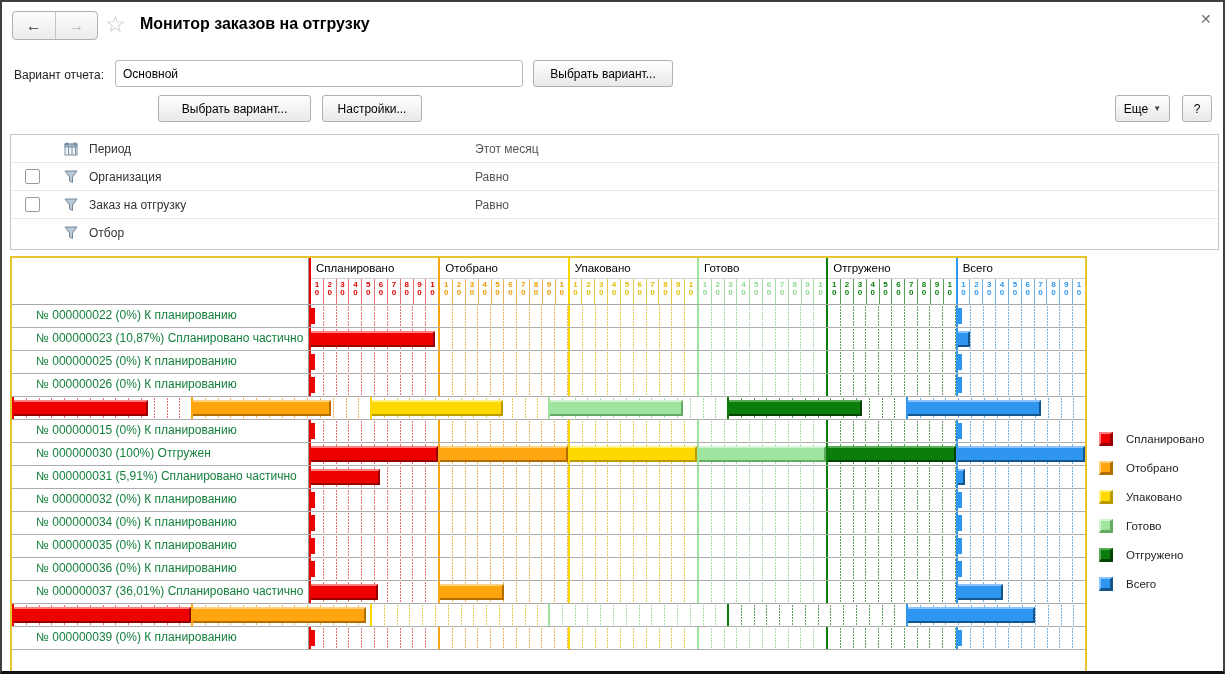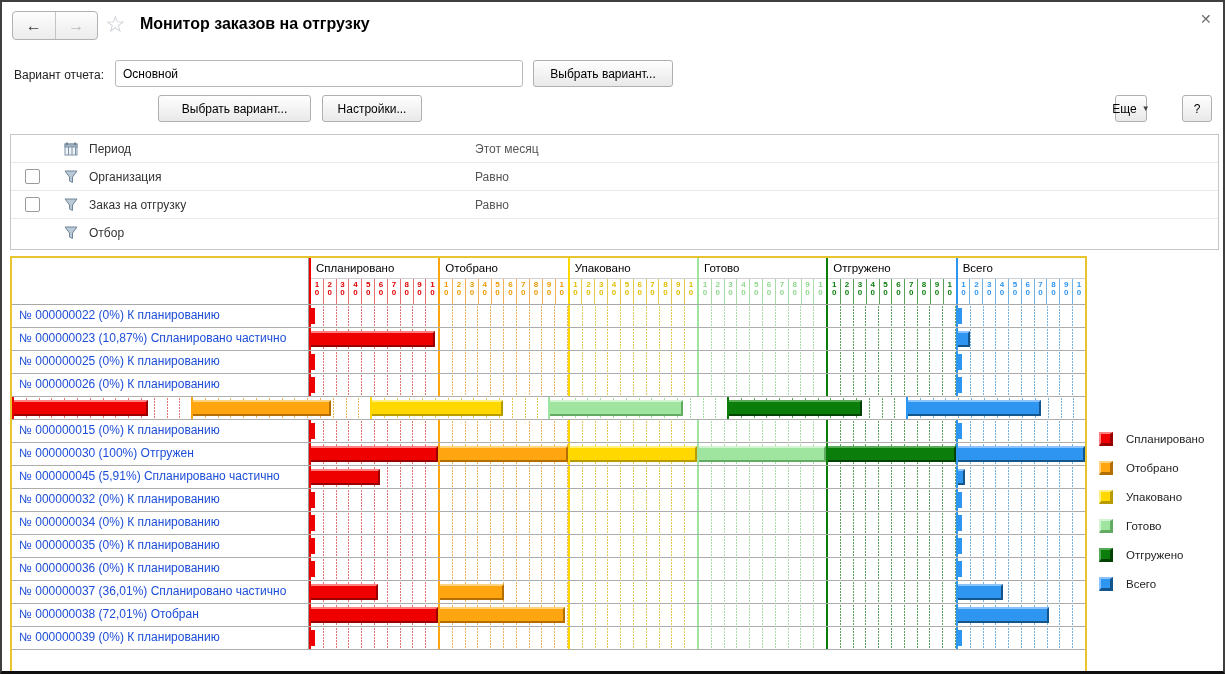--- a/index.html
+++ b/index.html
@@ -25,21 +25,21 @@
     border:1px solid #b9b9b9; border-radius:3px; font-size:12px; padding:0 7px;
     font-family:"Liberation Sans",sans-serif; color:#000; background:#fff; }
   .btn { position:absolute; display:flex; align-items:center; justify-content:center;
     background:linear-gradient(#fefefe,#e9e9e9); border:1px solid #b0b0b0; border-radius:3px;
     font-size:12px; color:#000; height:27px; cursor:default; }
   #btn-choose-variant-top { left:531px; top:58px; width:140px; }
   #btn-generate { left:10px; top:93px; width:131px;
     background:linear-gradient(#ffe14d,#ffd400 45%,#fec800); border:1px solid #cda500; font-weight:bold; }
   #btn-choose-variant { left:156px; top:93px; width:153px; }
   #btn-settings { left:320px; top:93px; width:100px; }
-  #btn-more { left:1113px; top:93px; width:32px; }
+  #btn-more { left:1113px; top:93px; width:55px; }
   #btn-more .arr { font-size:8px; margin-left:5px; color:#444; }
   #btn-help { left:1180px; top:93px; width:30px; }
   
   #filter-panel { position:absolute; left:8px; top:132px; width:1209px; height:116px;
     border:1px solid #c6c6c6; background:#fff; }
   .filter-row { position:relative; height:28px; border-bottom:1px solid #e9e9e9; display:flex; align-items:center; }
   .filter-row:last-child { border-bottom:none; }
   .f-check { position:absolute; left:14px; width:15px; height:15px; border:1px solid #9a9a9a;
     border-radius:2px; background:#fff; }
   .f-icon { position:absolute; left:52px; width:16px; height:16px; }
@@ -53,22 +53,22 @@
   #header-corner { width:297px; border-right:1px solid #9a9a9a; background:#fff; }
   #header-cols { flex:1; display:flex; }
   .col-header { flex:1; display:flex; flex-direction:column; }
   .col-title { height:21px; font-size:11.5px; color:#000; padding:4px 0 0 5px;
     border-bottom:1px solid #d0d0d0; white-space:nowrap; overflow:hidden; }
   .col-scale { flex:1; display:flex; }
   .tickcell { flex:1; font-size:8px; line-height:8px; text-align:center; padding-top:2px;
     font-weight:bold; }
   #chart-rows { flex:1; }
   .crow { display:flex; height:23px; border-bottom:1px solid #adadad; }
-  .crow-label { width:297px; border-right:1px solid #9a9a9a; font-size:12px; color:#1d4ed8;
-    line-height:21px; padding-left:7px; white-space:nowrap; overflow:hidden; background:#fff; }
+  .crow-label { width:297px; border-right:1px solid #9a9a9a; font-size:12px; color:#15803d;
+    line-height:21px; padding-left:24px; white-space:nowrap; overflow:hidden; background:#fff; }
   .crow-plot { flex:1; display:flex; }
   .ccell { flex:1; position:relative; overflow:hidden; }
   .bar { position:absolute; left:0; top:3px; height:16px;
     border-top:2px solid; border-bottom:2px solid; border-right:2px solid; }
   .stub { position:absolute; left:0; top:3px; height:16px; width:4px; }
   
   #legend { position:absolute; left:1097px; top:428px; }
   .legend-item { position:relative; height:29px; }
   .legend-swatch { position:absolute; left:0; top:2px; width:14px; height:14px;
     border-top:2px solid; border-left:2px solid; border-bottom:3px solid; border-right:3px solid; }
@@ -354,21 +354,21 @@
               </div>
               <div class="ccell" style="border-left: 2px solid rgb(10, 125, 10); background-image: repeating-linear-gradient(0deg, rgb(255, 255, 255) 0px, rgb(255, 255, 255) 1px, transparent 1px, transparent 3px), repeating-linear-gradient(90deg, transparent 0px, transparent 11.8px, rgb(90, 160, 90) 11.8px, rgb(90, 160, 90) 12.8px);">
                 <div class="bar" style="width: 100%; background: rgb(10, 125, 10); border-top-color: rgb(87, 171, 87); border-bottom-color: rgb(3, 66, 3); border-right-color: rgb(3, 66, 3);"></div>
               </div>
               <div class="ccell" style="border-left: 2px solid rgb(46, 150, 240); background-image: repeating-linear-gradient(0deg, rgb(255, 255, 255) 0px, rgb(255, 255, 255) 1px, transparent 1px, transparent 3px), repeating-linear-gradient(90deg, transparent 0px, transparent 11.8px, rgb(118, 178, 224) 11.8px, rgb(118, 178, 224) 12.8px);">
                 <div class="bar" style="width: 100%; background: rgb(46, 150, 240); border-top-color: rgb(138, 194, 255); border-bottom-color: rgb(20, 86, 140); border-right-color: rgb(20, 86, 140);"></div>
               </div>
             </div>
           </div>
           <div class="crow">
-            <div class="crow-label">№ 000000045 (5,91%) Спланировано частично</div>
+            <div class="crow-label">№ 000000031 (5,91%) Спланировано частично</div>
             <div class="crow-plot">
               <div class="ccell" style="border-left: 2px solid rgb(238, 0, 0); background-image: repeating-linear-gradient(0deg, rgb(255, 255, 255) 0px, rgb(255, 255, 255) 1px, transparent 1px, transparent 3px), repeating-linear-gradient(90deg, transparent 0px, transparent 11.8px, rgb(228, 114, 114) 11.8px, rgb(228, 114, 114) 12.8px);">
                 <div class="bar" style="width: 54%; background: rgb(238, 0, 0); border-top-color: rgb(255, 128, 128); border-bottom-color: rgb(155, 0, 0); border-right-color: rgb(155, 0, 0);"></div>
               </div>
               <div class="ccell" style="border-left: 2px solid rgb(255, 165, 16); background-image: repeating-linear-gradient(0deg, rgb(255, 255, 255) 0px, rgb(255, 255, 255) 1px, transparent 1px, transparent 3px), repeating-linear-gradient(90deg, transparent 0px, transparent 11.8px, rgb(239, 178, 90) 11.8px, rgb(239, 178, 90) 12.8px);"></div>
               <div class="ccell" style="border-left: 2px solid rgb(255, 216, 0); background-image: repeating-linear-gradient(0deg, rgb(255, 255, 255) 0px, rgb(255, 255, 255) 1px, transparent 1px, transparent 3px), repeating-linear-gradient(90deg, transparent 0px, transparent 11.8px, rgb(227, 201, 78) 11.8px, rgb(227, 201, 78) 12.8px);"></div>
               <div class="ccell" style="border-left: 2px solid rgb(159, 228, 159); background-image: repeating-linear-gradient(0deg, rgb(255, 255, 255) 0px, rgb(255, 255, 255) 1px, transparent 1px, transparent 3px), repeating-linear-gradient(90deg, transparent 0px, transparent 11.8px, rgb(169, 220, 169) 11.8px, rgb(169, 220, 169) 12.8px);"></div>
               <div class="ccell" style="border-left: 2px solid rgb(10, 125, 10); background-image: repeating-linear-gradient(0deg, rgb(255, 255, 255) 0px, rgb(255, 255, 255) 1px, transparent 1px, transparent 3px), repeating-linear-gradient(90deg, transparent 0px, transparent 11.8px, rgb(90, 160, 90) 11.8px, rgb(90, 160, 90) 12.8px);"></div>
               <div class="ccell" style="border-left: 2px solid rgb(46, 150, 240); background-image: repeating-linear-gradient(0deg, rgb(255, 255, 255) 0px, rgb(255, 255, 255) 1px, transparent 1px, transparent 3px), repeating-linear-gradient(90deg, transparent 0px, transparent 11.8px, rgb(118, 178, 224) 11.8px, rgb(118, 178, 224) 12.8px);">
                 <div class="bar" style="width: 6%; background: rgb(46, 150, 240); border-top-color: rgb(138, 194, 255); border-bottom-color: rgb(20, 86, 140); border-right-color: rgb(20, 86, 140);"></div>
@@ -446,21 +446,20 @@
               </div>
               <div class="ccell" style="border-left: 2px solid rgb(255, 216, 0); background-image: repeating-linear-gradient(0deg, rgb(255, 255, 255) 0px, rgb(255, 255, 255) 1px, transparent 1px, transparent 3px), repeating-linear-gradient(90deg, transparent 0px, transparent 11.8px, rgb(227, 201, 78) 11.8px, rgb(227, 201, 78) 12.8px);"></div>
               <div class="ccell" style="border-left: 2px solid rgb(159, 228, 159); background-image: repeating-linear-gradient(0deg, rgb(255, 255, 255) 0px, rgb(255, 255, 255) 1px, transparent 1px, transparent 3px), repeating-linear-gradient(90deg, transparent 0px, transparent 11.8px, rgb(169, 220, 169) 11.8px, rgb(169, 220, 169) 12.8px);"></div>
               <div class="ccell" style="border-left: 2px solid rgb(10, 125, 10); background-image: repeating-linear-gradient(0deg, rgb(255, 255, 255) 0px, rgb(255, 255, 255) 1px, transparent 1px, transparent 3px), repeating-linear-gradient(90deg, transparent 0px, transparent 11.8px, rgb(90, 160, 90) 11.8px, rgb(90, 160, 90) 12.8px);"></div>
               <div class="ccell" style="border-left: 2px solid rgb(46, 150, 240); background-image: repeating-linear-gradient(0deg, rgb(255, 255, 255) 0px, rgb(255, 255, 255) 1px, transparent 1px, transparent 3px), repeating-linear-gradient(90deg, transparent 0px, transparent 11.8px, rgb(118, 178, 224) 11.8px, rgb(118, 178, 224) 12.8px);">
                 <div class="bar" style="width: 36%; background: rgb(46, 150, 240); border-top-color: rgb(138, 194, 255); border-bottom-color: rgb(20, 86, 140); border-right-color: rgb(20, 86, 140);"></div>
               </div>
             </div>
           </div>
           <div class="crow">
-            <div class="crow-label">№ 000000038 (72,01%) Отобран</div>
             <div class="crow-plot">
               <div class="ccell" style="border-left: 2px solid rgb(238, 0, 0); background-image: repeating-linear-gradient(0deg, rgb(255, 255, 255) 0px, rgb(255, 255, 255) 1px, transparent 1px, transparent 3px), repeating-linear-gradient(90deg, transparent 0px, transparent 11.8px, rgb(228, 114, 114) 11.8px, rgb(228, 114, 114) 12.8px);">
                 <div class="bar" style="width: 100%; background: rgb(238, 0, 0); border-top-color: rgb(255, 128, 128); border-bottom-color: rgb(155, 0, 0); border-right-color: rgb(155, 0, 0);"></div>
               </div>
               <div class="ccell" style="border-left: 2px solid rgb(255, 165, 16); background-image: repeating-linear-gradient(0deg, rgb(255, 255, 255) 0px, rgb(255, 255, 255) 1px, transparent 1px, transparent 3px), repeating-linear-gradient(90deg, transparent 0px, transparent 11.8px, rgb(239, 178, 90) 11.8px, rgb(239, 178, 90) 12.8px);">
                 <div class="bar" style="width: 98%; background: rgb(255, 165, 16); border-top-color: rgb(255, 210, 127); border-bottom-color: rgb(179, 110, 0); border-right-color: rgb(179, 110, 0);"></div>
               </div>
               <div class="ccell" style="border-left: 2px solid rgb(255, 216, 0); background-image: repeating-linear-gradient(0deg, rgb(255, 255, 255) 0px, rgb(255, 255, 255) 1px, transparent 1px, transparent 3px), repeating-linear-gradient(90deg, transparent 0px, transparent 11.8px, rgb(227, 201, 78) 11.8px, rgb(227, 201, 78) 12.8px);"></div>
               <div class="ccell" style="border-left: 2px solid rgb(159, 228, 159); background-image: repeating-linear-gradient(0deg, rgb(255, 255, 255) 0px, rgb(255, 255, 255) 1px, transparent 1px, transparent 3px), repeating-linear-gradient(90deg, transparent 0px, transparent 11.8px, rgb(169, 220, 169) 11.8px, rgb(169, 220, 169) 12.8px);"></div>
               <div class="ccell" style="border-left: 2px solid rgb(10, 125, 10); background-image: repeating-linear-gradient(0deg, rgb(255, 255, 255) 0px, rgb(255, 255, 255) 1px, transparent 1px, transparent 3px), repeating-linear-gradient(90deg, transparent 0px, transparent 11.8px, rgb(90, 160, 90) 11.8px, rgb(90, 160, 90) 12.8px);"></div>

